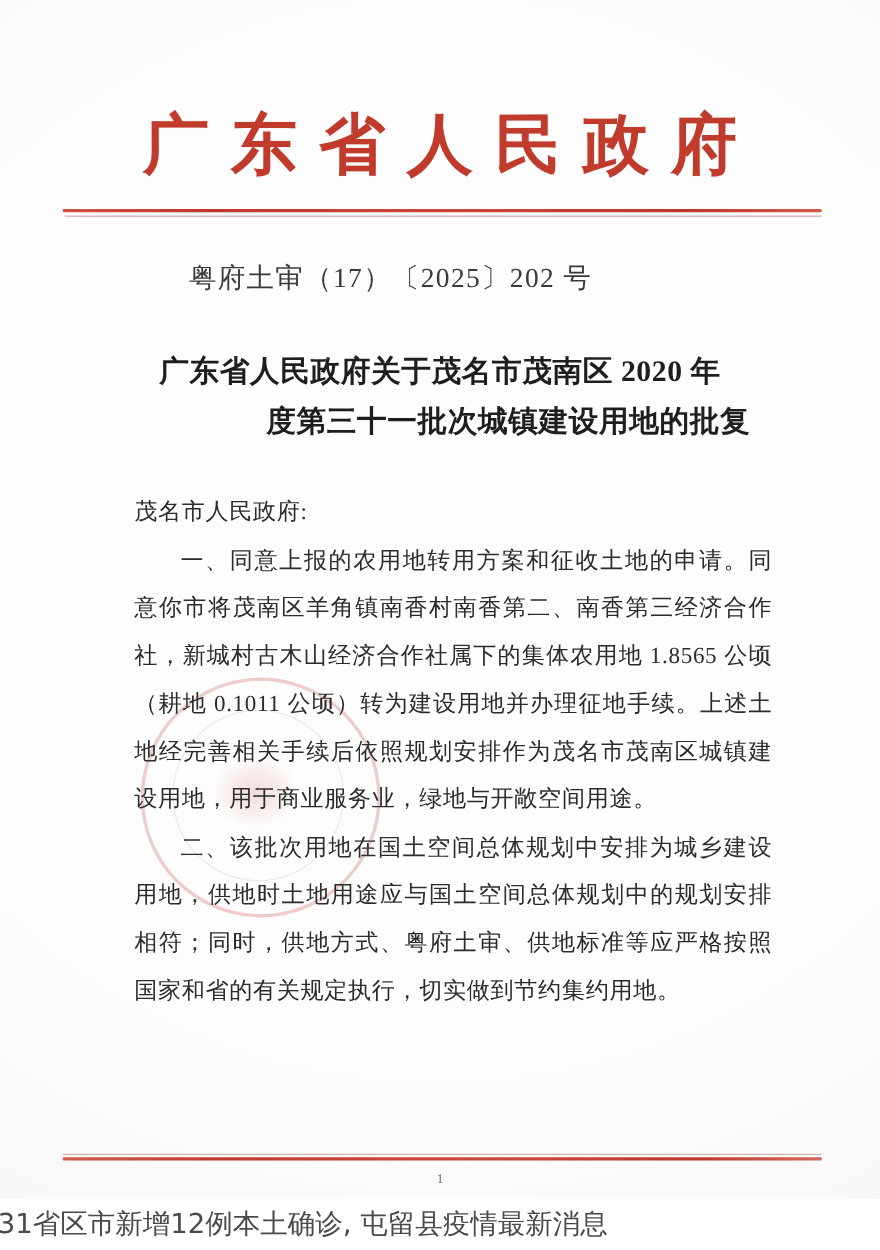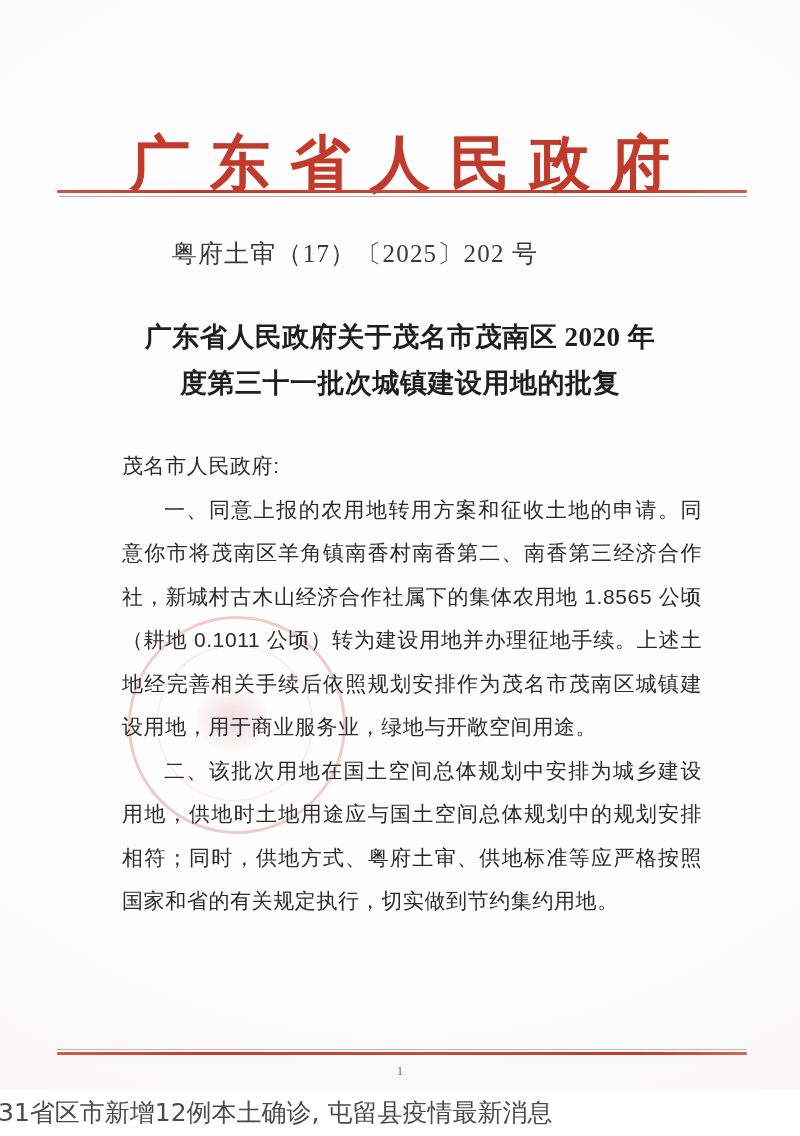--- a/index.html
+++ b/index.html
@@ -37,30 +37,29 @@
 
   
   .masthead {
     position: absolute;
     left: 0;
     top: 96px;
     width: 800px;
     text-align: center;
   }
   .masthead-title {
-    font-family: Liberation Mono, monospace;
+    font-family: Liberation Sans, sans-serif;
     font-size: 60px;
     line-height: 72px;
     font-weight: 700;
     color: #c03b2c;
     letter-spacing: 20px;
     text-indent: 20px;
     white-space: nowrap;
     text-shadow: 0 0 1px rgba(192,59,44,0.35);
-    margin-top: 36px;
   }
 
   
   .rule-top {
     position: absolute;
     left: 57px;
     top: 190px;
     width: 690px;
     height: 7px;
   }
@@ -103,35 +102,35 @@
     top: 314px;
     width: 564px;
     text-align: center;
     font-size: 27px;
     line-height: 46px;
     font-weight: 700;
     color: #1e1e1e;
     letter-spacing: 0.5px;
     font-family: "Liberation Serif", "DejaVu Serif", serif;
   }
-  .doc-title .line2 { display: block; }
+  .doc-title .line2 { display: block; text-align: right; }
 
   
   .body-text {
     position: absolute;
     left: 122px;
     top: 444px;
     width: 580px;
     font-size: 21px;
     line-height: 43.5px;
     color: #2b2b2b;
     letter-spacing: 0.6px;
     text-align: justify;
     text-justify: inter-character;
-    font-family: Liberation Sans, sans-serif;
+    font-family: Liberation Serif, serif;
   }
   .body-text p {
     margin: 0;
     text-align: justify;
     text-justify: inter-character;
   }
   .body-text p.salutation {
     text-indent: 0;
   }
   .body-text p.indent {

